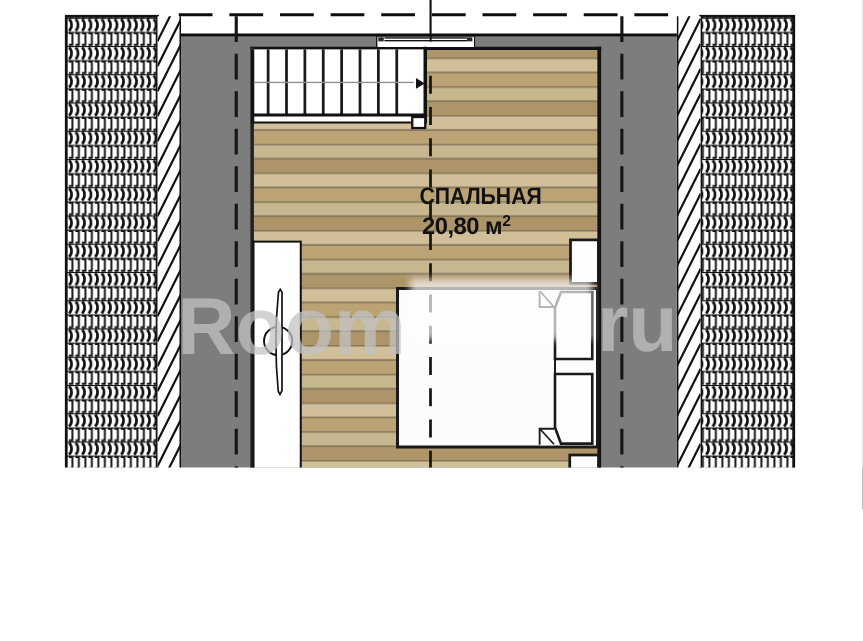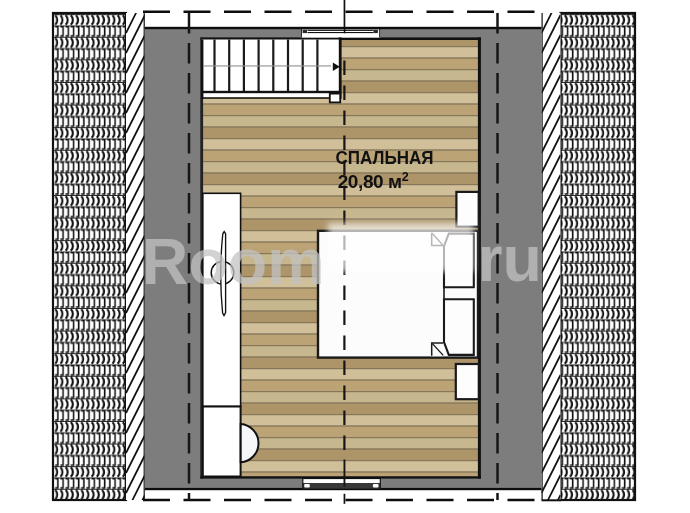--- a/index.html
+++ b/index.html
@@ -1,16 +1,16 @@
 <!DOCTYPE html>
 <html><head>
 <meta charset="utf-8">
 <style>
   html,body{margin:0;padding:0;background:#ffffff;}
-  #plan{position:relative;width:690px;height:513px;font-family:"Liberation Sans", sans-serif;}
+  #plan{position:relative;width:690px;height:374px;font-family:"Liberation Sans", sans-serif;}
 </style>
 </head>
 <body>
 <div id="plan">
 <svg width="690" height="513" viewBox="0 0 690 513" xmlns="http://www.w3.org/2000/svg">
 <defs>
   <pattern id="shingle" width="5.2" height="22.6" patternUnits="userSpaceOnUse" patternTransform="translate(53.8,14.2)">
     <rect width="5.2" height="22.6" fill="#ffffff"></rect>
 
     <path d="M1.5,1.2 C4.1,3.6 4.1,8.1 1.5,10.5" fill="none" stroke="#111" stroke-width="2.1"></path>

